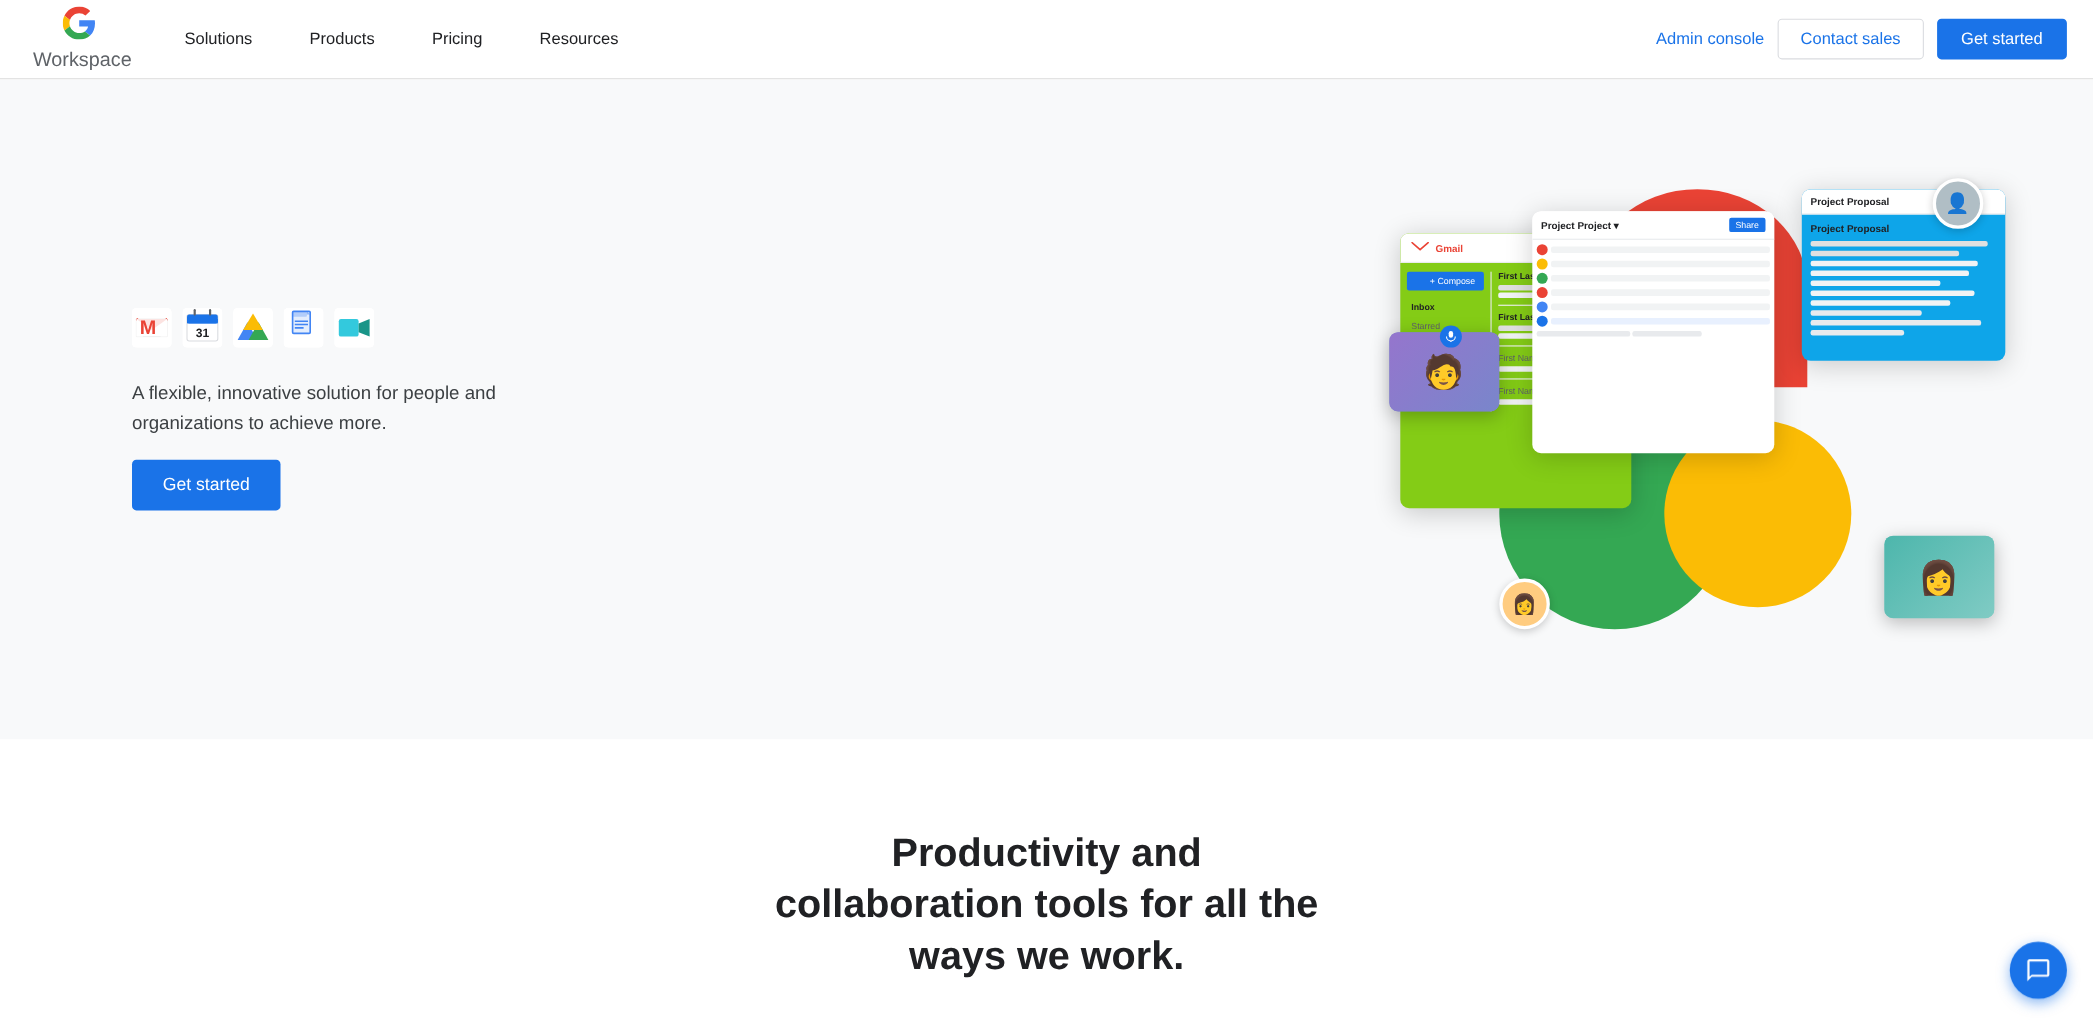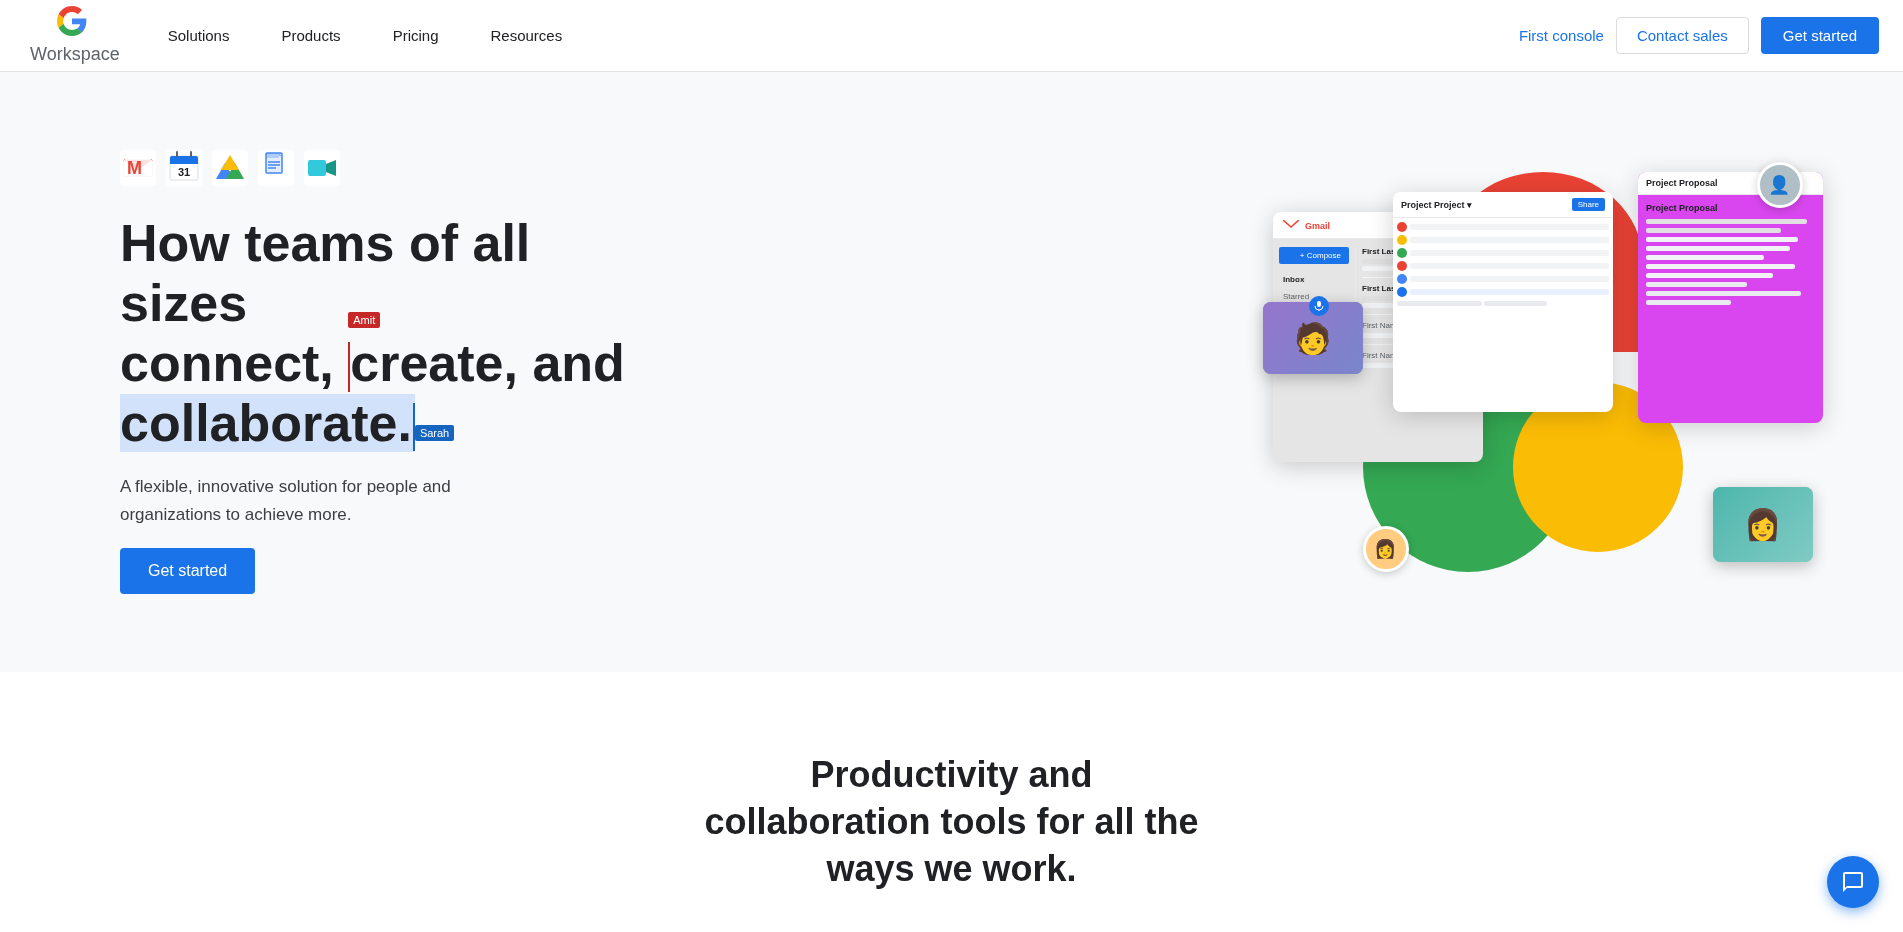--- a/index.html
+++ b/index.html
@@ -102,21 +102,21 @@
       <span style="font-size:18px; font-weight:400; color:#5f6368; margin-left:6px;">Workspace</span>
     </a>
     <div class="nav-links">
       <button class="nav-link">Solutions</button>
       <button class="nav-link">Products</button>
       <button class="nav-link">Pricing</button>
       <button class="nav-link">Resources</button>
     </div>
   </div>
   <div class="nav-right">
-    <button class="btn-admin">First console</button>
+    <button class="btn-admin">Admin console</button>
     <button class="btn-contact">Contact sales</button>
     <button class="btn-get-started">Get started</button>
   </div>
 </nav>
 
 <section class="hero">
   <div class="hero-left">
     
     <div class="hero-icons">
 
@@ -172,53 +172,40 @@
       <span class="app-icon icon-meet">
         <svg width="36" height="36" viewBox="0 0 36 36">
           <rect width="36" height="36" rx="4" fill="#fff"></rect>
           <rect x="4" y="10" width="18" height="16" rx="2" fill="#00BCD4" opacity="0.8"></rect>
           <polygon points="22,14 32,10 32,26 22,22" fill="#00897B" opacity="0.9"></polygon>
         </svg>
       </span>
     </div>
 
     
-    <h1 class="hero-heading">
-      <span>How teams of all sizes</span><br>
-      <span>connect, </span><span style="display:inline-flex; align-items:baseline; gap:0;">
-        <span style="position:relative; display:inline-block;">
-          <span style="display:inline-block; background:#c62828; color:#fff; font-size:11px; padding:2px 5px; border-radius:2px; font-weight:500; position:absolute; top:-22px; left:0;">Amit</span>
-          <span style="display:inline-block; width:2px; height:50px; background:#c62828; vertical-align:middle;"></span>
-        </span>
-        </span><span>create, and</span><br>
-      <span style="background: rgba(100,160,255,0.25); display:inline;">
-        <span>collaborate.</span><span style="display:inline-block; width:2px; height:48px; background:#1565c0; vertical-align:middle; margin-left:1px;"></span></span><span style="position:relative; display:inline-block; top:-4px;">
-        <span style="display:inline-block; background:#1565c0; color:#fff; font-size:11px; padding:2px 5px; border-radius:2px; font-weight:500;">Sarah</span>
-      </span>
-    </h1>
 
     <p class="hero-sub">A flexible, innovative solution for people and organizations to achieve more.</p>
 
     <button class="hero-cta">Get started</button>
   </div>
 
   <div class="hero-right">
 
     <div style="position:absolute; inset:0;">
 
       <div style="position:absolute; width:260px; height:260px; background:#4285F4; border-radius:50%; top:40px; left:60px;"></div>
 
       <div style="position:absolute; width:200px; height:180px; background:#EA4335; border-radius:50% 50% 0 50%; top:10px; left:180px;"></div>
 
       <div style="position:absolute; width:210px; height:210px; background:#34A853; border-radius:50%; bottom:10px; left:100px;"></div>
 
       <div style="position:absolute; width:170px; height:170px; background:#FBBC05; border-radius:50%; bottom:30px; left:250px;"></div>
     </div>
 
-    <div style="position:absolute; left:10px; top:50px; width:210px; height:250px; background:#e5e5e5; border-radius:8px; box-shadow:0 4px 24px rgba(0,0,0,0.2); overflow:hidden; z-index:10;">
+    <div style="position:absolute; left:10px; top:50px; width:210px; height:250px; background:#84cc16; border-radius:8px; box-shadow:0 4px 24px rgba(0,0,0,0.2); overflow:hidden; z-index:10;">
       <div style="background:#fff; padding:8px 10px 6px; border-bottom:1px solid #e8eaed; display:flex; align-items:center; gap:6px;">
         <svg width="16" height="12" viewBox="0 0 16 12">
           <path d="M0 0h16v12H0z" fill="#fff"></path>
           <path d="M0 0l8 7 8-7" stroke="#EA4335" stroke-width="1.5" fill="none"></path>
         </svg>
         <span style="font-size:9px; color:#EA4335; font-weight:600;">Gmail</span>
         <span style="font-size:8px; color:#5f6368; margin-left:auto;">Search</span>
       </div>
       <div style="padding:8px 6px; display:flex; gap:6px;">
         <div style="width:70px; flex-shrink:0;">
@@ -286,21 +273,21 @@
             <div style="height:6px; background:#e8f0fe; border-radius:2px; flex:1;"></div>
           </div>
           <div style="margin-top:4px; display:flex; gap:2px;">
             <div style="height:5px; background:#e8eaed; border-radius:2px; width:40%;"></div>
             <div style="height:5px; background:#e8eaed; border-radius:2px; width:30%;"></div>
           </div>
         </div>
       </div>
     </div>
 
-    <div style="position:absolute; right:0px; top:10px; width:185px; height:251px; background:#d946ef; border-radius:8px; box-shadow:0 4px 24px rgba(0,0,0,0.18); overflow:hidden; z-index:12;">
+    <div style="position:absolute; right:0px; top:10px; width:185px; height:156px; background:#0ea5e9; border-radius:8px; box-shadow:0 4px 24px rgba(0,0,0,0.18); overflow:hidden; z-index:12;">
       <div style="background:#fff; padding:6px 8px; border-bottom:1px solid #e8eaed;">
         <div style="font-size:9px; font-weight:600; color:#202124;">Project Proposal</div>
       </div>
       <div style="padding:8px 8px;">
         <div style="font-size:9px; color:#202124; font-weight:600; margin-bottom:6px;">Project Proposal</div>
         <div style="height:5px; background:#e0e0e0; border-radius:2px; margin-bottom:4px; width:95%;"></div>
         <div style="height:5px; background:#e0e0e0; border-radius:2px; margin-bottom:4px; width:80%;"></div>
         <div style="height:5px; background:#f1f3f4; border-radius:2px; margin-bottom:4px; width:90%;"></div>
         <div style="height:5px; background:#f1f3f4; border-radius:2px; margin-bottom:4px; width:85%;"></div>
         <div style="height:5px; background:#f1f3f4; border-radius:2px; margin-bottom:4px; width:70%;"></div>

